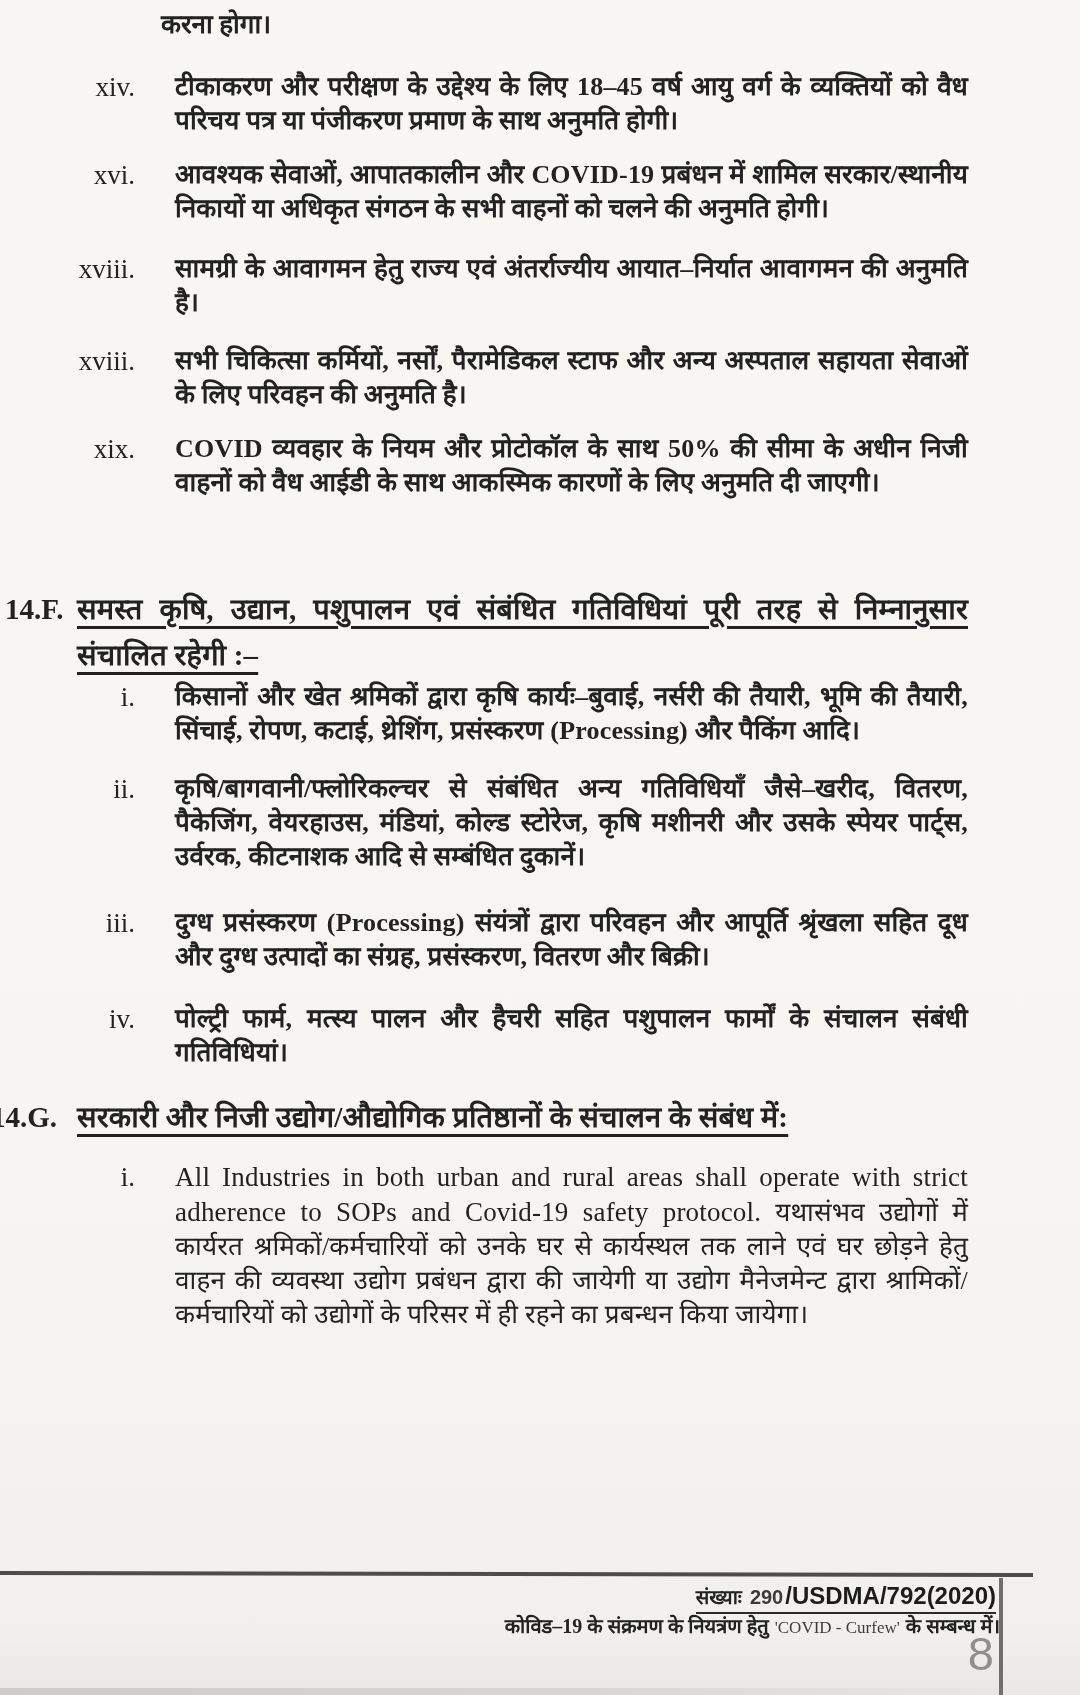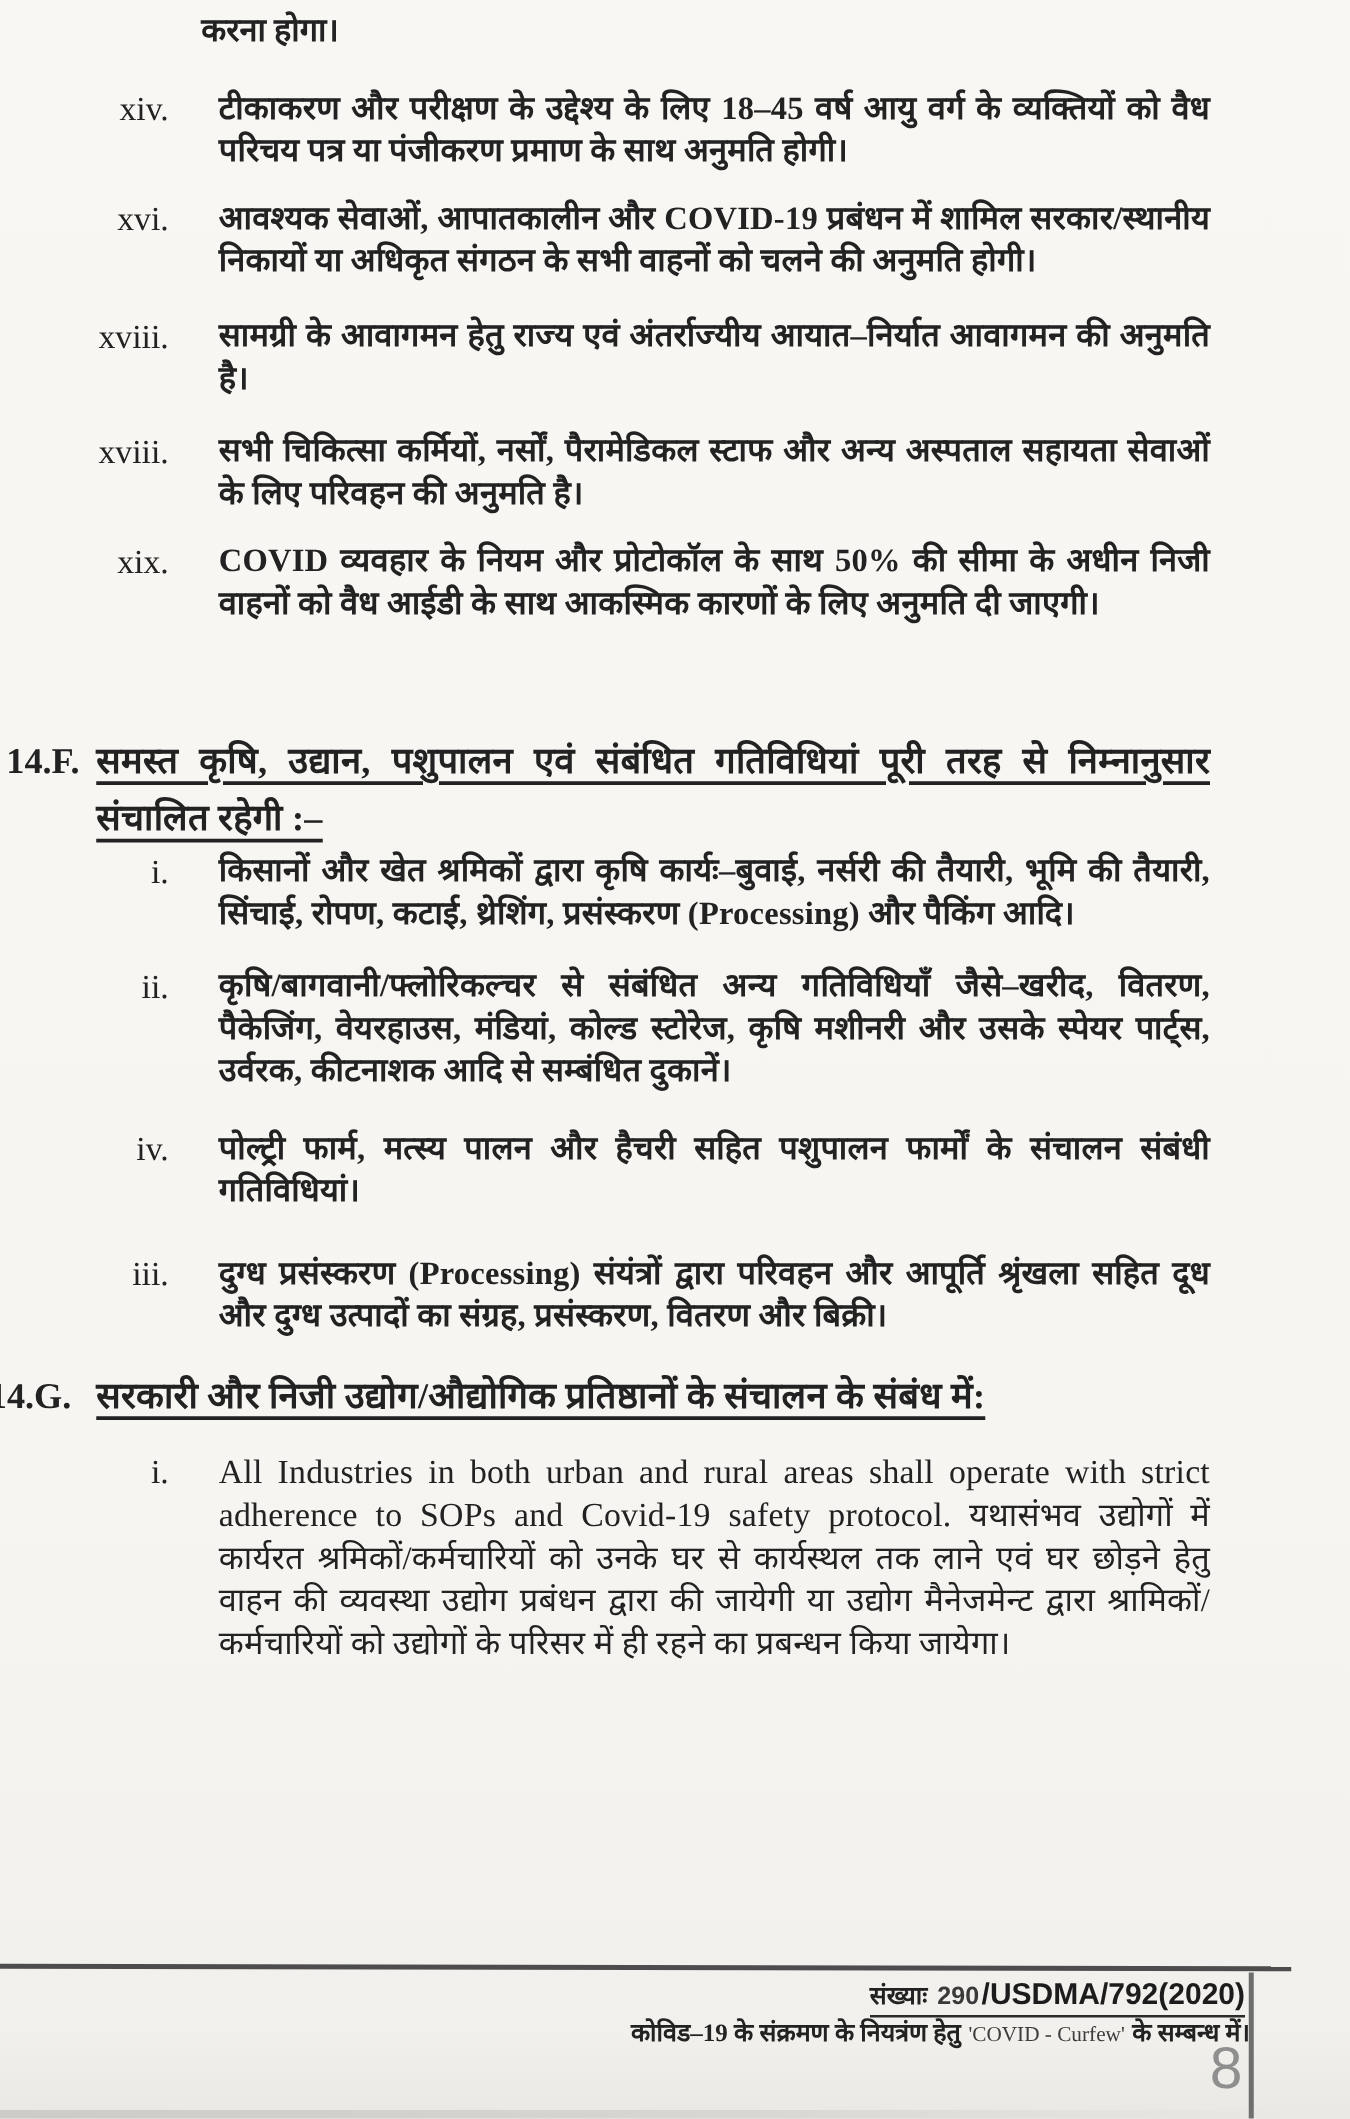--- a/index.html
+++ b/index.html
@@ -164,28 +164,28 @@
     <div class="item sub-i">
       <span class="marker">i.</span>
       <div class="txt">किसानों और खेत श्रमिकों द्वारा कृषि कार्यः–बुवाई, नर्सरी की तैयारी, भूमि की तैयारी, सिंचाई, रोपण, कटाई, थ्रेशिंग, प्रसंस्करण (Processing) और पैकिंग आदि।</div>
     </div>
 
     <div class="item sub-ii">
       <span class="marker">ii.</span>
       <div class="txt">कृषि/बागवानी/फ्लोरिकल्चर से संबंधित अन्य गतिविधियाँ जैसे–खरीद, वितरण, पैकेजिंग, वेयरहाउस, मंडियां, कोल्ड स्टोरेज, कृषि मशीनरी और उसके स्पेयर पार्ट्स, उर्वरक, कीटनाशक आदि से सम्बंधित दुकानें।</div>
     </div>
 
+    <div class="item sub-iii">
+      <span class="marker">iii.</span>
+      <div class="txt">दुग्ध प्रसंस्करण (Processing) संयंत्रों द्वारा परिवहन और आपूर्ति श्रृंखला सहित दूध और दुग्ध उत्पादों का संग्रह, प्रसंस्करण, वितरण और बिक्री।</div>
+    </div>
+
     <div class="item sub-iv">
       <span class="marker">iv.</span>
       <div class="txt">पोल्ट्री फार्म, मत्स्य पालन और हैचरी सहित पशुपालन फार्मों के संचालन संबंधी गतिविधियां।</div>
-    </div>
-
-    <div class="item sub-iii">
-      <span class="marker">iii.</span>
-      <div class="txt">दुग्ध प्रसंस्करण (Processing) संयंत्रों द्वारा परिवहन और आपूर्ति श्रृंखला सहित दूध और दुग्ध उत्पादों का संग्रह, प्रसंस्करण, वितरण और बिक्री।</div>
     </div>
 
     <div class="sec sec-g">
       <span class="sec-label">14.G.</span>
       <span class="sec-text">सरकारी और निजी उद्योग/औद्योगिक प्रतिष्ठानों के संचालन के संबंध में:</span>
     </div>
 
     <div class="item eng">
       <span class="marker">i.</span>
       <div class="txt">

